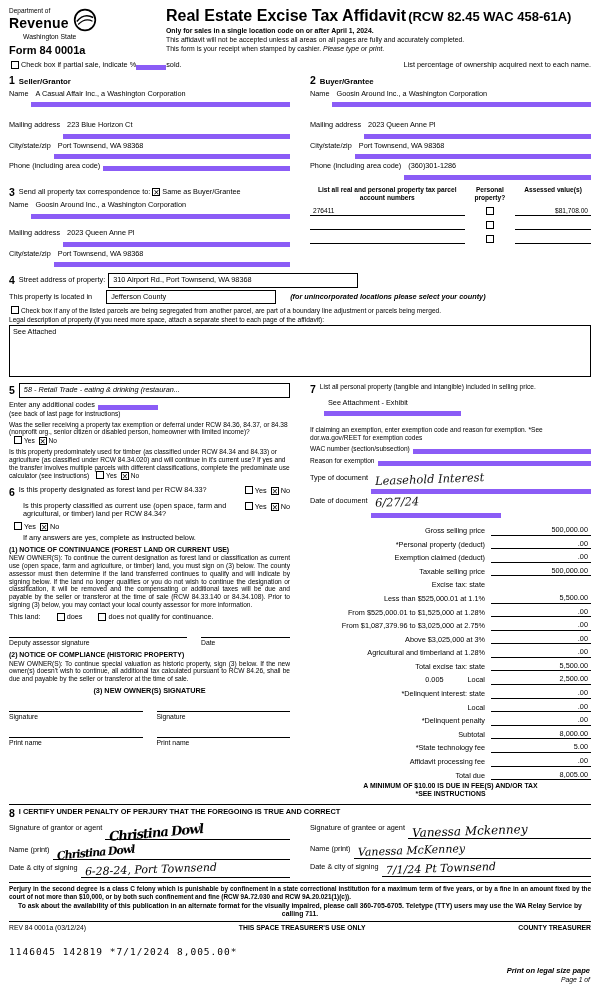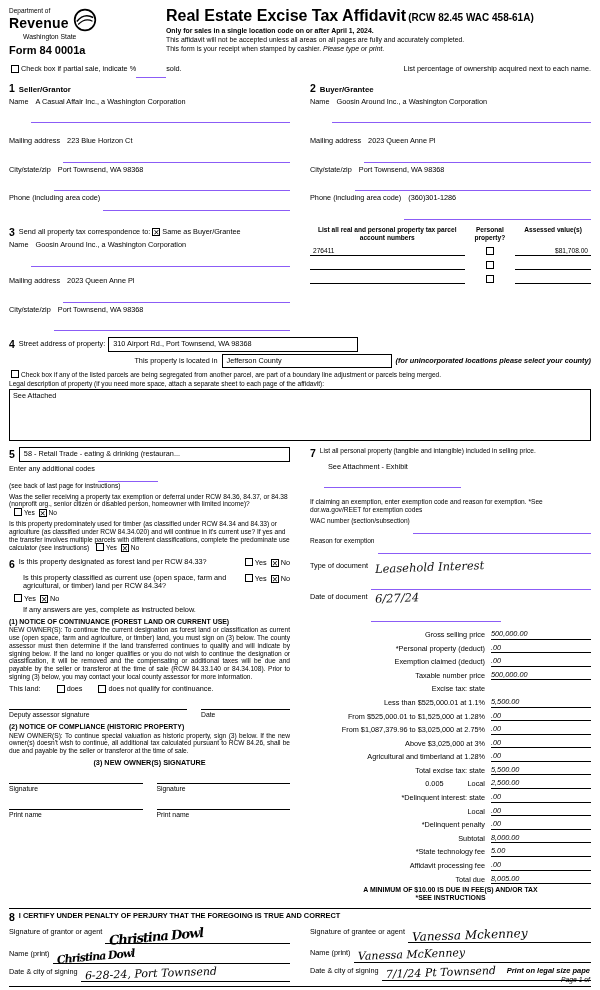--- a/index.html
+++ b/index.html
@@ -17,27 +17,27 @@
   .hdr { display:flex; gap:17px; }
   .brand { width:140px; }
   .brand-row { display:flex; align-items:flex-start; gap:4px; }
   .dept { font-size:6.5px; }
   .rev { font-size:14px; font-weight:bold; letter-spacing:.2px; }
   .logo { width:24px; height:24px; margin-top:1px; }
   .state { font-size:6.8px; margin:1px 0 3px 14px; }
   .formnum { font-size:11px; font-weight:bold; }
   .tblock { flex:1; }
   .title { font-size:16px; font-weight:bold; }
-  .tref { font-size:10px; font-weight:bold; }
+  .tref { font-size:13px; font-weight:bold; }
   .note { font-size:6.9px; margin-top:1px; }
 
   
   .frow { display:flex; align-items:flex-start; margin-top:3px; }
   .flabel { white-space:nowrap; padding-right:3px; }
-  .ufill { flex:1; border-bottom:1px solid #8b5cf6; min-height:9px; padding:0 3px 16px 4px; }
+  .ufill { flex:1; border-bottom:5px solid #8b5cf6; min-height:9px; padding:0 3px 4px 4px; }
   .w30 { flex:0 0 30px; }
   .w60 { flex:0 0 60px; }
 
   .cb { display:inline-block; width:8px; height:8px; border:1px solid #000; font-size:7.5px; line-height:7px; text-align:center; vertical-align:-1px; margin:0 2px; background:#fff; flex:0 0 8px; }
 
   .secnum { font-weight:bold; font-size:10.5px; margin-right:4px; }
   .sectitle { font-weight:bold; font-size:7.8px; }
 
   .cols { display:flex; gap:20px; }
   .col { flex:1; min-width:0; }
@@ -60,21 +60,21 @@
   .q6 .qt { flex:1; padding-right:4px; }
 
   .ntitle { font-weight:bold; margin-top:4px; font-size:6.9px; }
   .ntext { font-size:6.6px; text-align:justify; }
 
   
   .mrow { display:flex; align-items:flex-end; height:13.6px; }
   .msp { flex:1; }
   .mlabel { white-space:nowrap; padding-right:6px;margin-top:32px; }
   .mpre { padding-right:24px; }
-  .mval { flex:0 0 100px; border-bottom:1px solid #000; padding:0 3px 0 0; min-height:9px;font-style:italic; }
+  .mval { flex:0 0 100px; border-bottom:1px solid #000; text-align:right; padding:0 3px 0 0; min-height:9px; }
   .mval.noline { border-bottom:none; }
 
   .hand { font-family:"DejaVu Serif", serif; font-style:italic; color:#111; }
   .hand-lg { font-size:11.5px; line-height:1; display:inline-block; transform:rotate(-2deg); }
   .sigline { border-bottom:1px solid #000; flex:1; min-height:10px; padding:0 4px; position:relative; }
   .scrawl { font-family:"DejaVu Serif", serif; font-style:italic; font-weight:bold; font-size:13px; letter-spacing:-1px; display:inline-block; transform:rotate(-5deg); position:relative; top:1px; }
   .script { font-family:"DejaVu Serif", serif; font-style:italic; font-size:11px; display:inline-block; transform:rotate(-2deg); }
 
   .siglabel-row { display:flex; gap:14px; }
   .siglabel-row .cell { flex:1; }
@@ -224,39 +224,39 @@
     </div>
   </div>
 
   <div class="mt6">
     <div class="row" style="align-items:center;">
       <span class="secnum">4</span>
       <span>Street address of property:</span>
       <span class="selbox" style="min-width:250px; margin-left:3px;">310 Airport Rd., Port Townsend, WA 98368</span>
       <span class="grow"></span>
     </div>
-    <div class="row mt2" style="align-items:center;justify-content:flex-end;">
+    <div class="row mt2" style="align-items:center;">
       <span>This property is located in</span>
-      <span class="selbox" style="margin:0 4px;">Jefferson County</span>
+      <span class="selbox" style="margin:0 14px;">Jefferson County</span>
       <span class="b it">(for unincorporated locations please select your county)</span>
     </div>
     <div class="row mt2 fine" style="align-items:center;">
       <span class="cb"></span>
       <span>Check box if any of the listed parcels are being segregated from another parcel, are part of a boundary line adjustment or parcels being merged.</span>
     </div>
     <div class="fine mt2">Legal description of property (if you need more space, attach a separate sheet to each page of the affidavit):</div>
     <div class="legalbox">See Attached</div>
   </div>
 
   <div class="cols mt6">
 
     <div class="col">
       <div class="row" style="align-items:center;">
         <span class="secnum">5</span>
-        <span class="selbox" style="flex:1;">58 - Retail Trade - eating &amp; drinking (restauran...</span>
+        <span class="selbox" style="flex:1;font-style:italic;">58 - Retail Trade - eating &amp; drinking (restauran...</span>
       </div>
       <div class="frow">
           <span class="flabel">Enter any additional codes</span>
           <span class="ufill w60"></span>
           <span class="grow"></span>
         </div>
       <div class="fine">(see back of last page for instructions)</div>
 
       <div class="q fine">
         <span>Was the seller receiving a property tax exemption or deferral under RCW 84.36, 84.37, or 84.38 (nonprofit org., senior citizen or disabled person, homeowner with limited income)?</span>
@@ -372,21 +372,21 @@
             <span class="mlabel">*Personal property (deduct)</span>
             <span class="mval">.00</span>
           </div>
         <div class="mrow">
             <span class="msp"></span>
             <span class="mlabel">Exemption claimed (deduct)</span>
             <span class="mval">.00</span>
           </div>
         <div class="mrow">
             <span class="msp"></span>
-            <span class="mlabel">Taxable number price</span>
+            <span class="mlabel">Taxable selling price</span>
             <span class="mval">500,000.00</span>
           </div>
         <div class="mrow">
             <span class="msp"></span>
             <span class="mlabel">Excise tax: state</span>
             <span class="mval noline"></span>
           </div>
         <div class="mrow">
             <span class="msp"></span>
             <span class="mlabel">Less than $525,000.01 at 1.1%</span>

